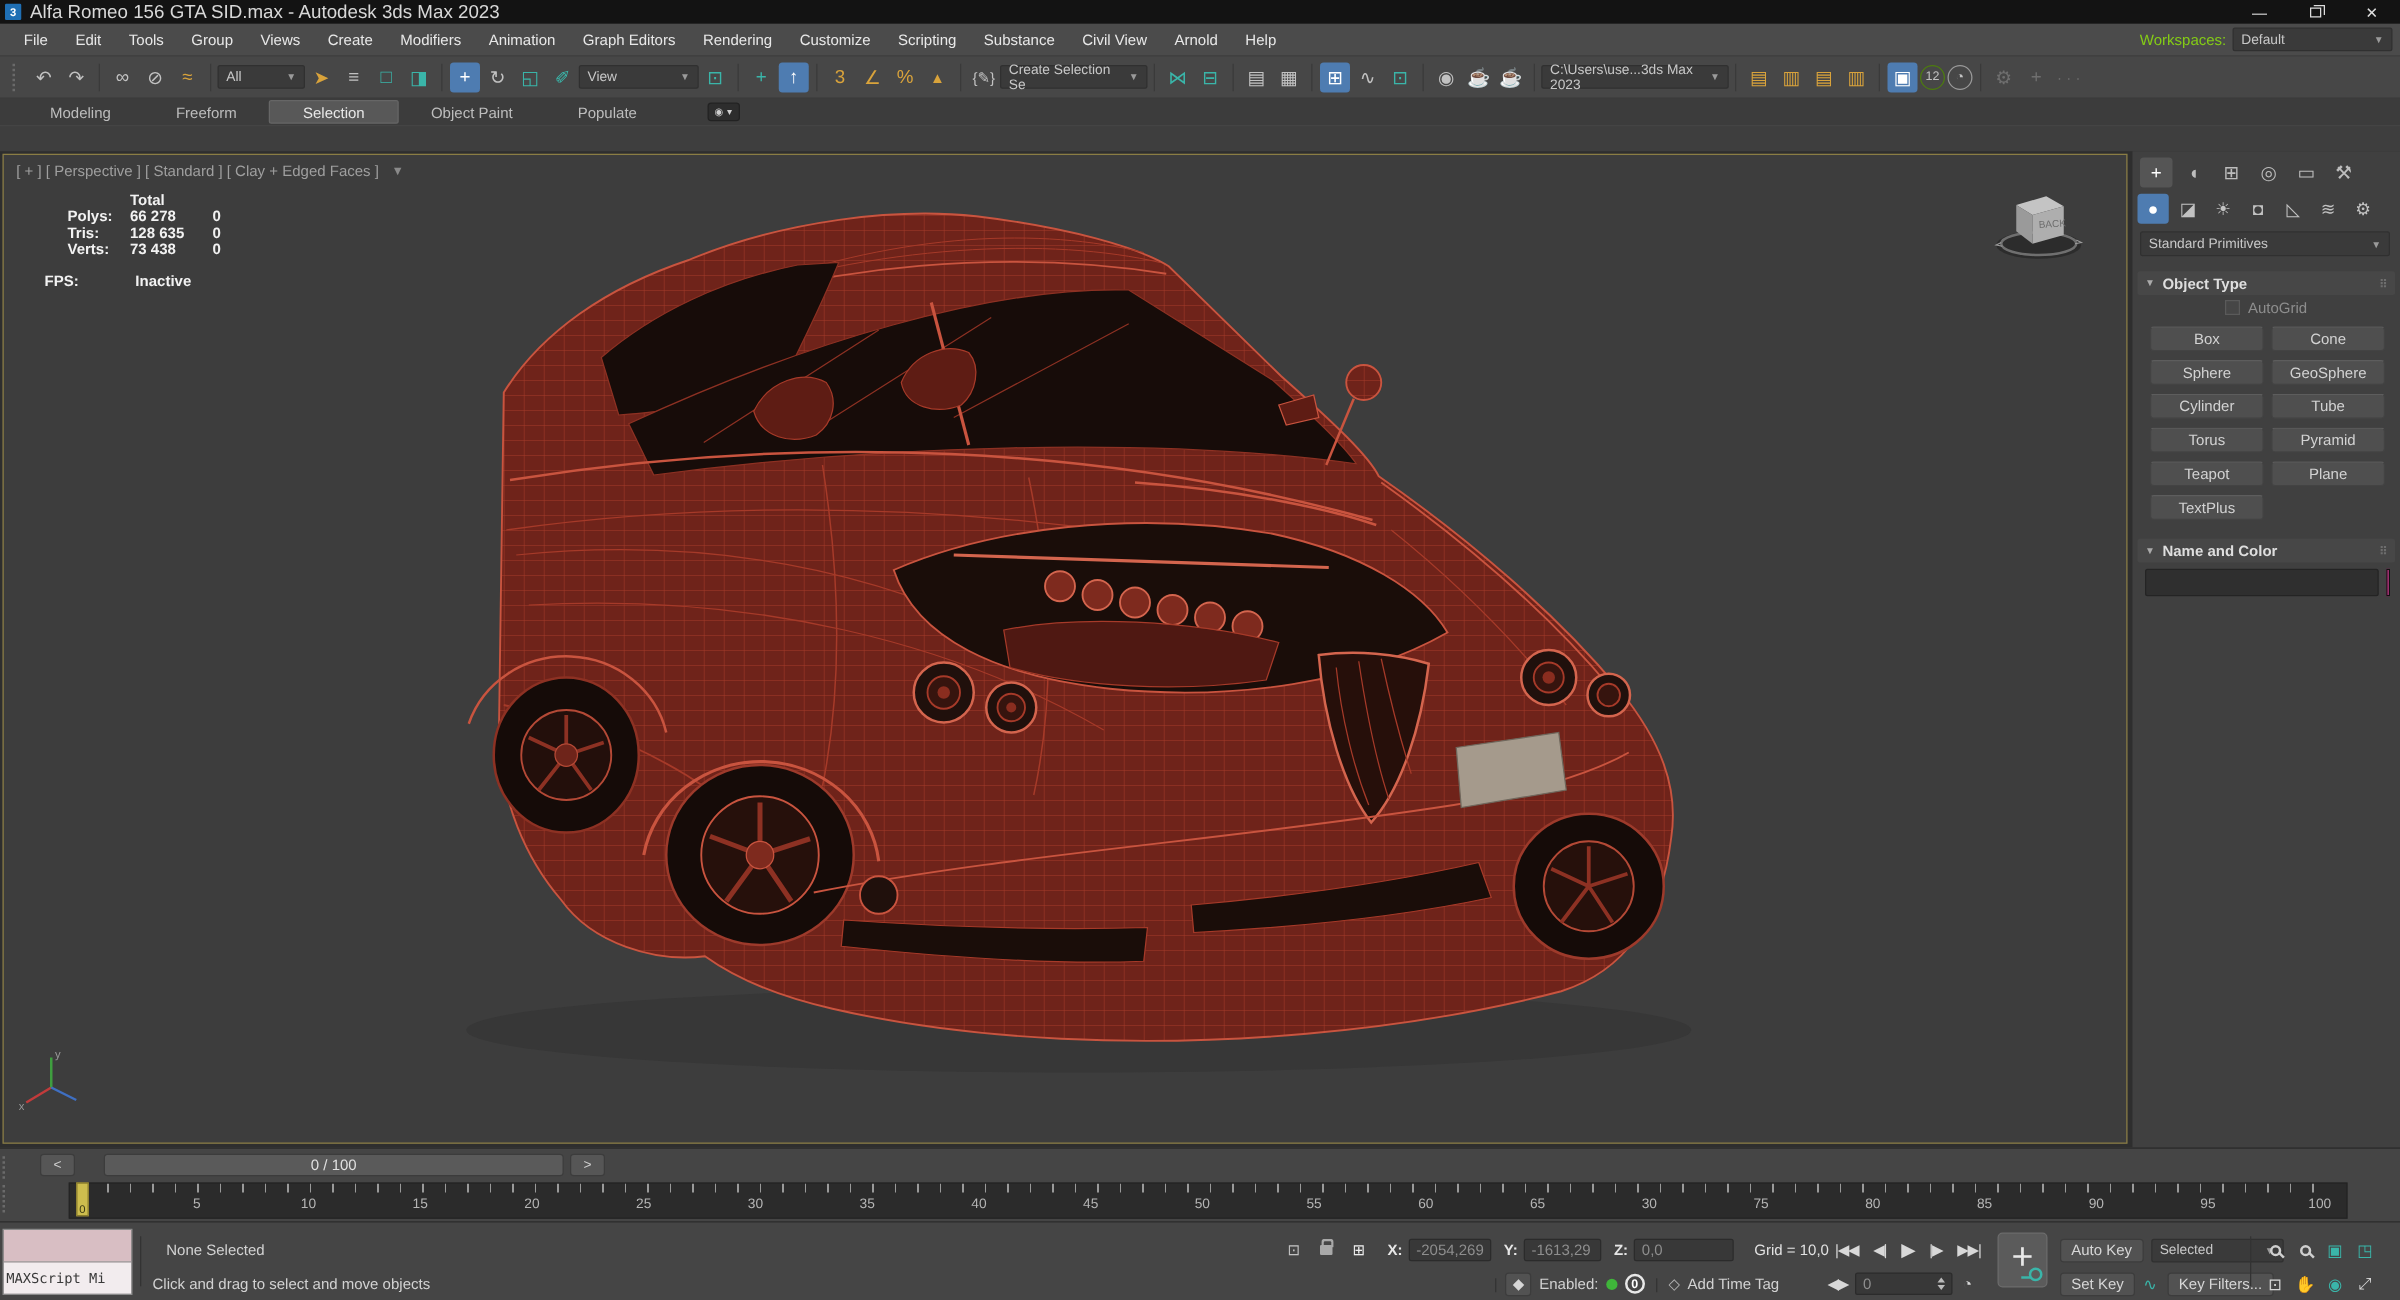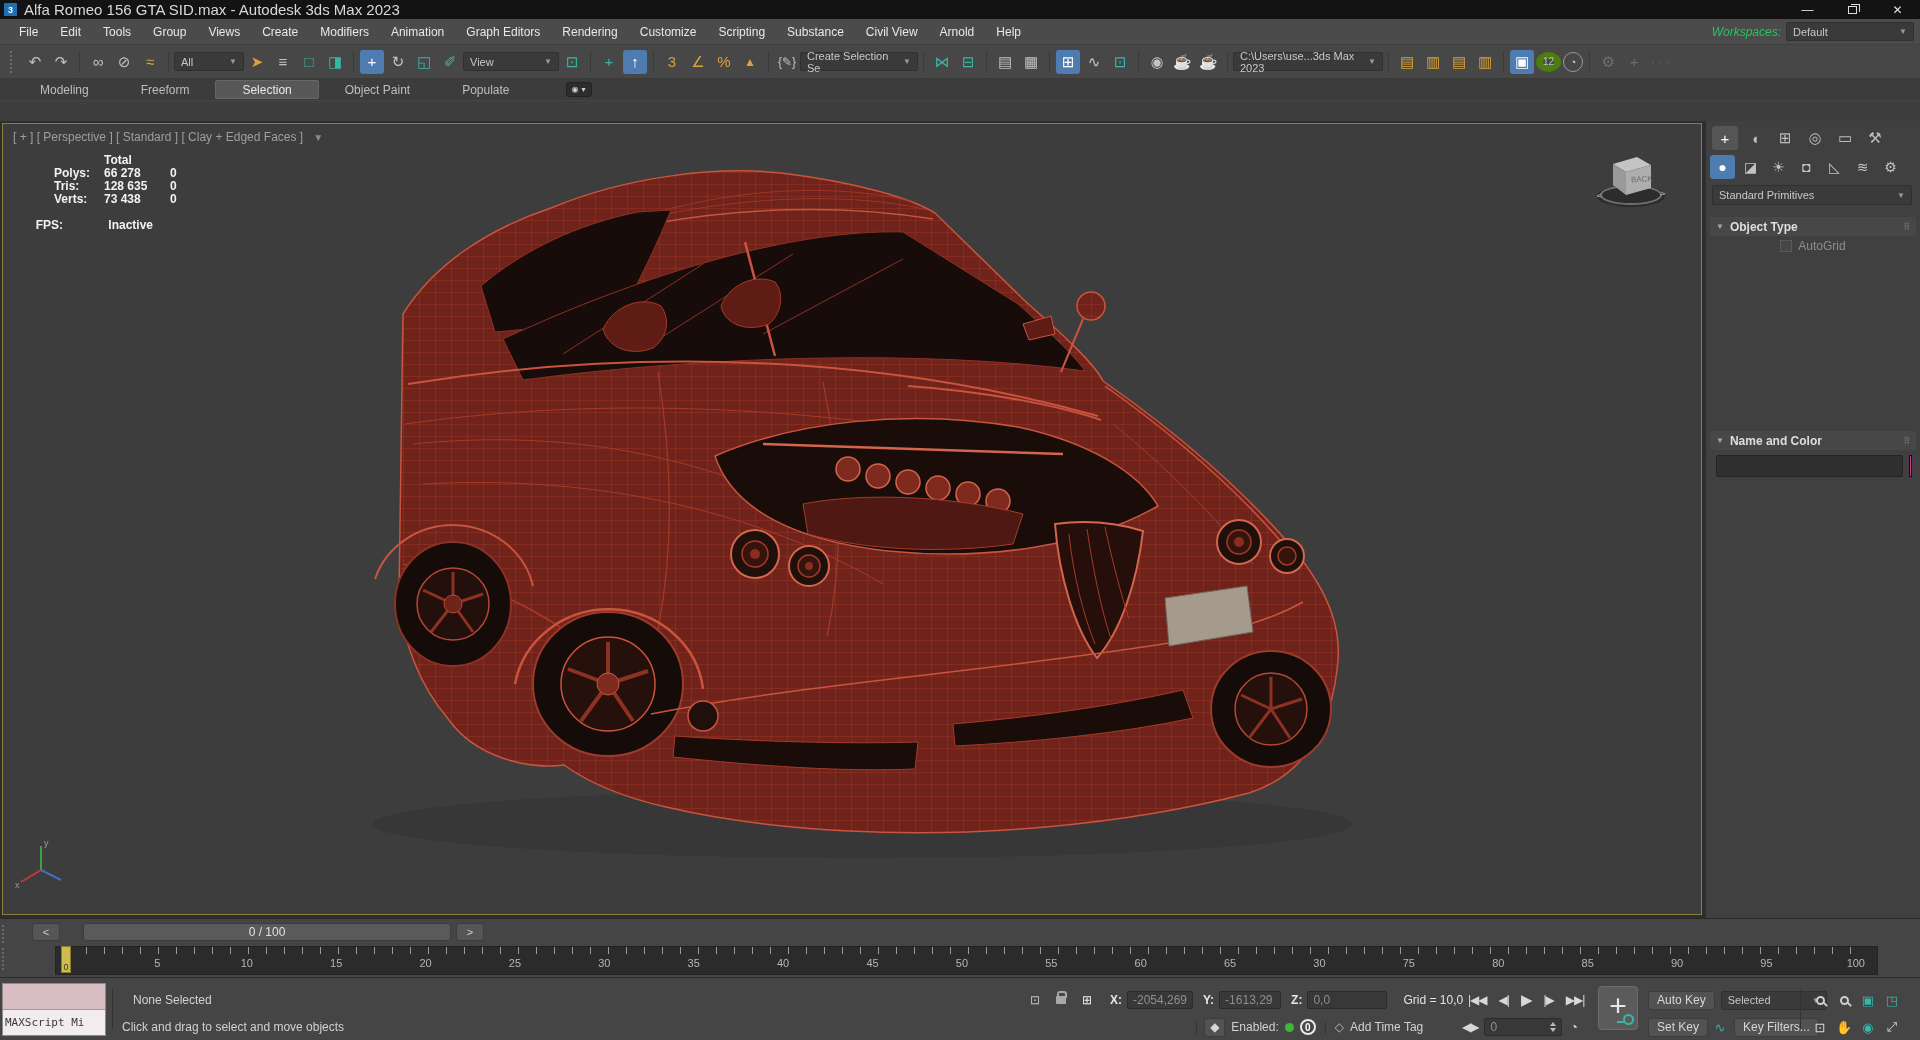--- a/index.html
+++ b/index.html
@@ -16,21 +16,21 @@
   .winbtn { width:45px; height:19px; display:flex; align-items:center; justify-content:center; color:#e0e0e0; font-size:12px; }
   .restore-glyph { width:9px; height:8px; border:1px solid #ddd; position:relative; }
   .restore-glyph::before { content:""; position:absolute; top:-3px; left:2px; width:8px; height:7px;
                            border:1px solid #ddd; border-bottom:none; border-left:none; }
 
   
   #menubar { position:absolute; left:0; top:19px; width:1920px; height:26px; background:#4b4b4b;
              display:flex; align-items:center; padding-left:8px; border-bottom:1px solid #404040; }
   #menubar .menu-item { padding:11px 11px; color:#e8e8e8; height:100%; display:flex; align-items:center; cursor:default; }
   #workspaces { position:absolute; right:6px; top:0; height:100%; display:flex; align-items:center; gap:5px; }
-  #workspaces .lbl { color:#22c55e;font-style:italic; }
+  #workspaces .lbl { color:#84cc16; }
   .dd { background:#3a3a3a; border:1px solid #303030; border-radius:2px; color:#c8c8c8;
         display:flex; align-items:center; justify-content:space-between; padding:0 6px; height:19px; font-size:11px; }
   .dd .arrow { color:#9a9a9a; font-size:8px; margin-left:6px; }
 
   
   #toolbar { position:absolute; left:0; top:45px; width:1920px; height:34px; background:#474747;
              display:flex; align-items:center; padding-left:10px; border-bottom:1px solid #3a3a3a; }
   .grip { width:6px; height:22px; border-left:2px dotted #6a6a6a; margin-right:6px; }
   .icn { min-width:24px; height:24px; display:flex; align-items:center; justify-content:center;
          color:#c2c2c2; font-size:15px; border-radius:3px; margin:0 1px; }
@@ -249,21 +249,21 @@
     <span>C:\Users\use...3ds Max 2023</span>
       <span class="arrow">▼</span>
   </div>
   <span class="tsep"></span>
   <span class="icn yellow">▤</span>
   <span class="icn yellow">▥</span>
   <span class="icn yellow">▤</span>
   <span class="icn yellow">▥</span>
   <span class="tsep"></span>
   <span class="icn blue">▣</span>
-  <span class="icn" style="border:7px solid #4d7c0f;border-radius:50%;min-width:20px;height:20px;font-size:10px">12</span>
+  <span class="icn" style="border:1px solid #4d7c0f;border-radius:50%;min-width:20px;height:20px;font-size:10px">12</span>
   <span class="icn" style="border:1px solid #9a9a9a;border-radius:50%;min-width:20px;height:20px;font-size:11px">◔</span>
   <span class="tsep"></span>
   <span class="icn faded">⚙</span>
   <span class="icn faded">+</span>
   <span class="icn faded sm">· · ·</span>
 </div>
 
 <div id="ribbon-tabs">
   <span class="rtab">Modeling</span>
   <span class="rtab">Freeform</span>
@@ -456,20 +456,34 @@
 
   <div class="rollout-hd" style="top:96px">
     <span class="tri">▼</span>
     <span>Object Type</span>
     <span class="rgrip">⠿</span>
   </div>
   <div id="autogrid-row">
     <span id="autogrid-check"></span>
     <span>AutoGrid</span>
   </div>
+  <div id="obj-buttons">
+
+  <span class="pbtn">Box</span>
+      <span class="pbtn">Cone</span>
+      <span class="pbtn">Sphere</span>
+      <span class="pbtn">GeoSphere</span>
+      <span class="pbtn">Cylinder</span>
+      <span class="pbtn">Tube</span>
+      <span class="pbtn">Torus</span>
+      <span class="pbtn">Pyramid</span>
+      <span class="pbtn">Teapot</span>
+      <span class="pbtn">Plane</span>
+      <span class="pbtn">TextPlus</span>
+    </div>
 
   <div class="rollout-hd" style="top:310px">
     <span class="tri">▼</span>
     <span>Name and Color</span>
     <span class="rgrip">⠿</span>
   </div>
   <div id="name-row">
     <input id="name-input" value="" style="">
     <span id="color-swatch" style="background: rgb(201, 56, 139);"></span>
   </div>

